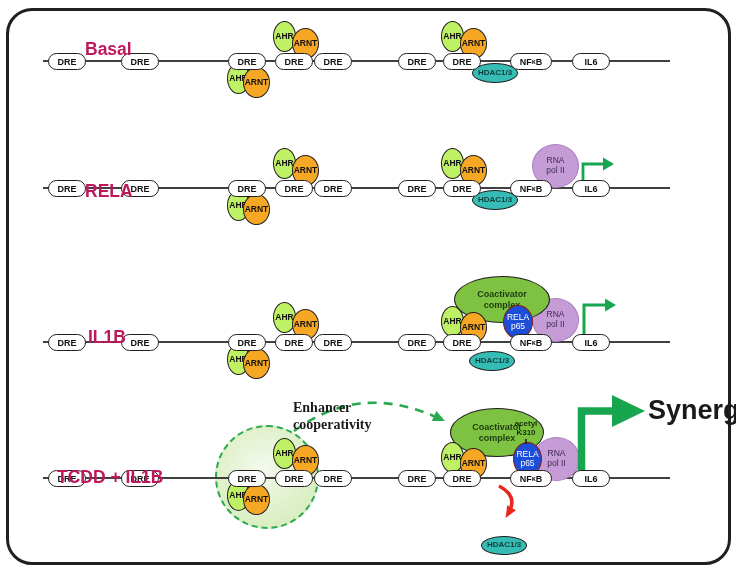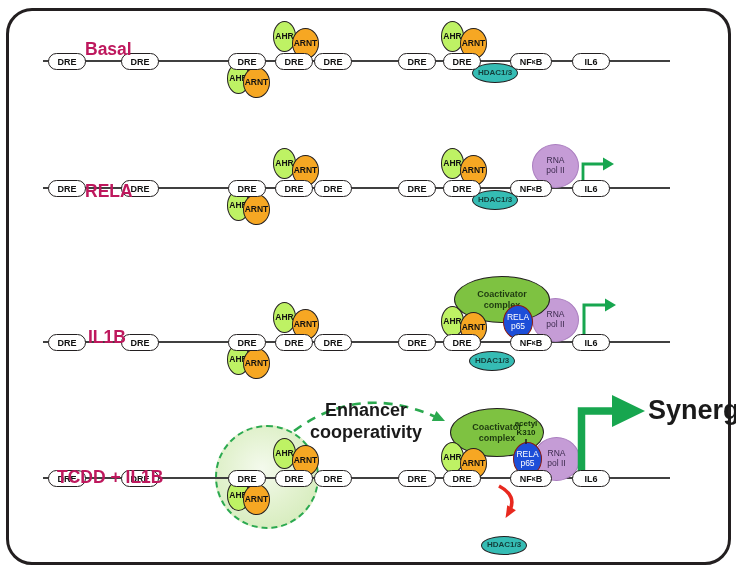--- a/index.html
+++ b/index.html
@@ -34,22 +34,22 @@
         display:flex;flex-direction:column;align-items:center;justify-content:center;font-weight:bold;
         font-size:9px;color:#1e3a10;line-height:1.15;z-index:3;box-sizing:border-box;text-align:right;}
   .rela{position:absolute;background:#1d4ed8;border:1.6px solid #8b1c10;border-radius:50%;
         display:flex;flex-direction:column;align-items:center;justify-content:center;font-weight:normal;
         font-size:8.5px;color:#ffffff;line-height:1.05;z-index:4;box-sizing:border-box;}
   .acetyl{position:absolute;left:506px;top:3px;width:40px;text-align:center;font-weight:bold;font-size:8px;
         color:#14300a;line-height:1.1;z-index:5;}
   .enh-circle{position:absolute;left:215px;top:8px;width:104px;height:104px;border-radius:50%;
         border:2.6px dashed #2BA94F;z-index:0;box-sizing:border-box;
         background:radial-gradient(circle at 45% 42%,#f4faed 0%,#e3f2d0 45%,#cfe9b2 100%);}
-  .enh-label{position:absolute;left:293px;top:-17px;width:146px;text-align:center;font-weight:bold;
-        font-size:18px;color:#1a1a1a;line-height:1.2;z-index:8;}
+  .enh-label{position:absolute;left:293px;top:-17px;width:146px;text-align:left;font-weight:bold;
+        font-size:14px;color:#1a1a1a;line-height:1.2;z-index:8;font-family:Liberation Serif, serif;}
   .synergy{position:absolute;left:648px;top:-22px;font-weight:bold;font-size:27px;color:#1a1a1a;z-index:8;}
   .hdac-free{left:481px;top:119px;width:46px;height:19px;}
   #overlay{position:absolute;left:0;top:0;width:736px;height:571px;z-index:6;pointer-events:none;}
 </style>
 </head>
 <body>
 
 <div id="stage">
   <div id="frame"></div>
 

